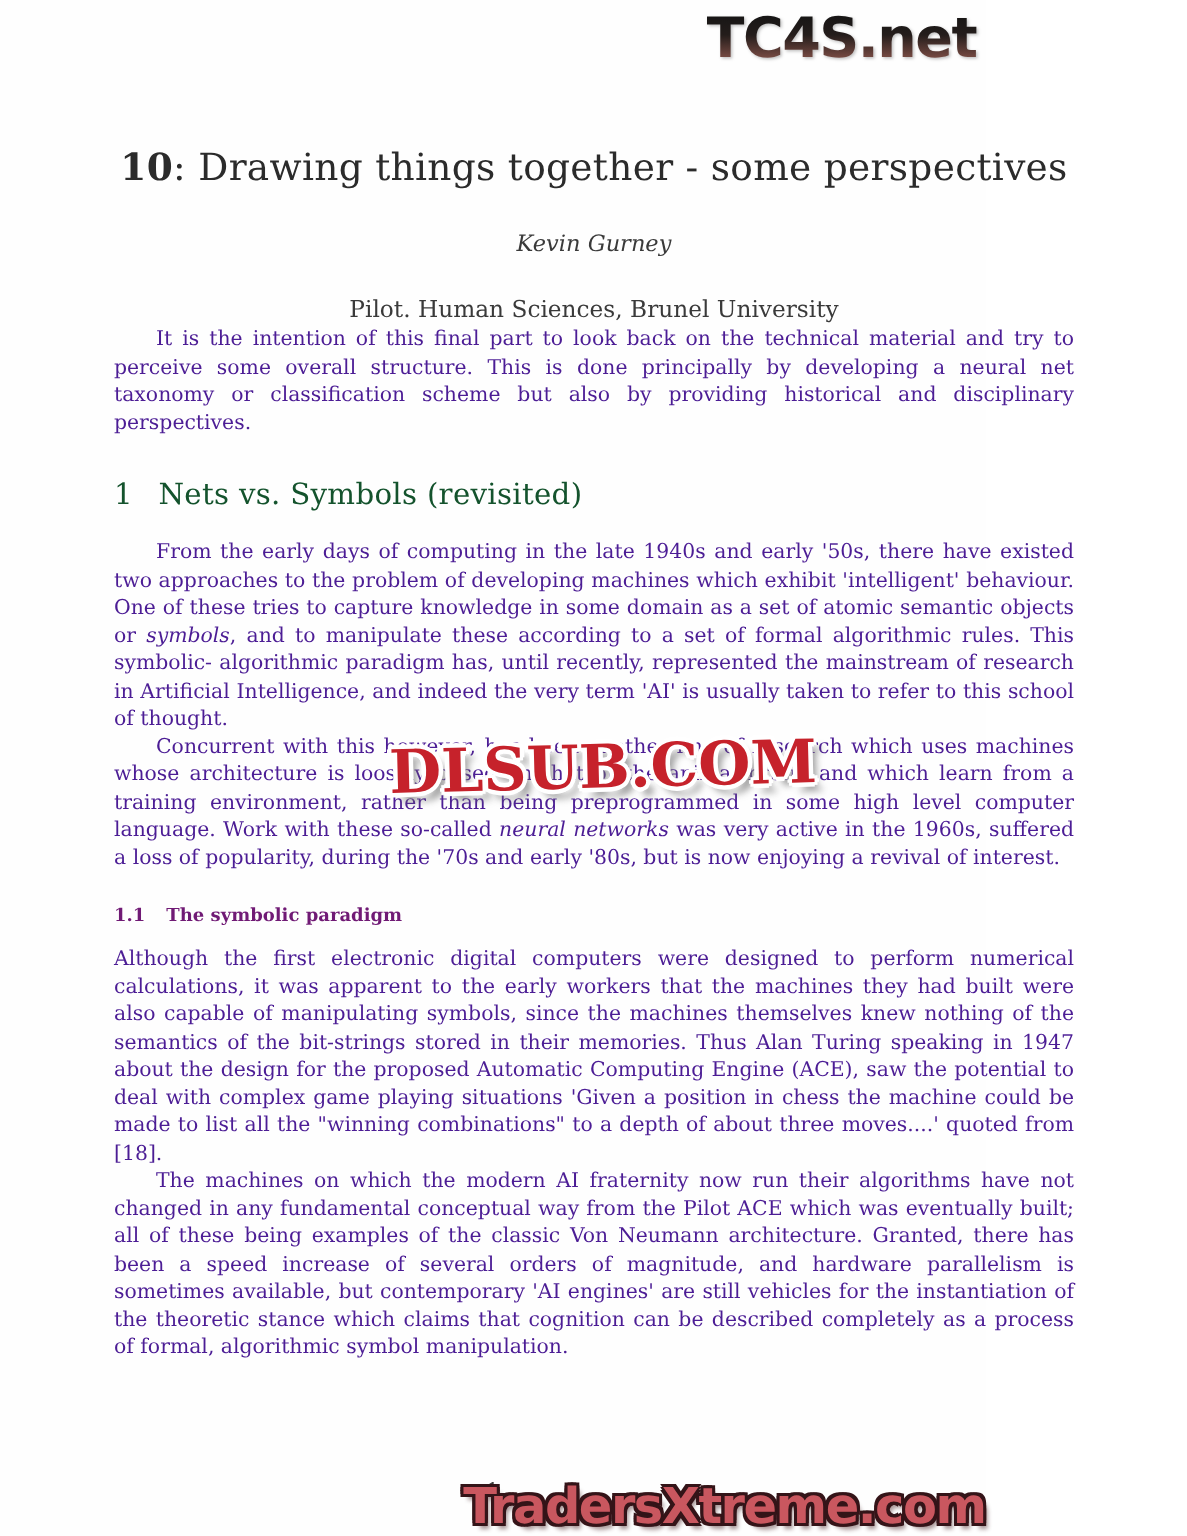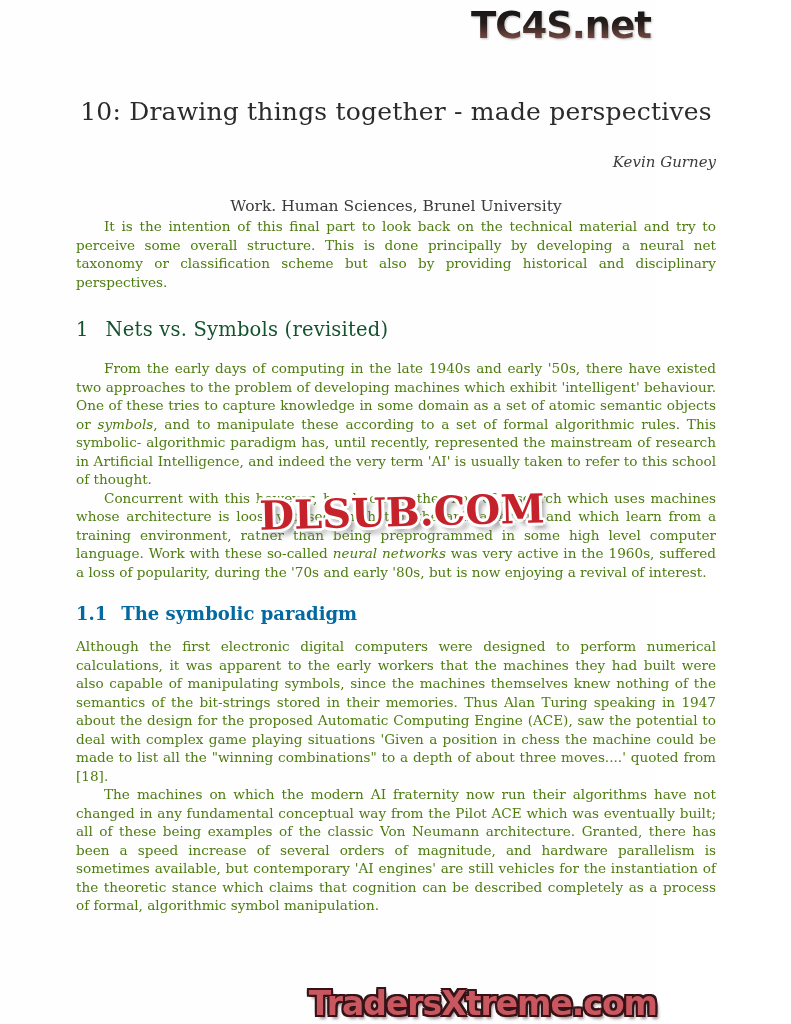--- a/index.html
+++ b/index.html
@@ -21,56 +21,56 @@
     width: 640px;
   }
   .title {
     margin: 97px 0 0 0;
     text-align: center;
     font-size: 25px;
     font-weight: normal;
     color: #2b2b2b;
     letter-spacing: 0.2px;
   }
-  .title .num { font-weight: normal; }
+  .title .num { font-weight: bold; }
   .author {
     margin-top: 27px;
-    text-align: right;
+    text-align: center;
     font-size: 15px;
     font-style: italic;
     color: #3a3a3a;
   }
   .affil {
     margin-top: 25px;
     text-align: center;
     font-size: 15.5px;
     line-height: 21px;
     color: #3a3a3a;
   }
   p.body-par {
     margin: 0;
     font-size: 13.6px;
     line-height: 18.5px;
     text-align: justify;
-    color: #4d7c0f;
+    color: #4c1d95;
   }
   p.indent { text-indent: 28px; }
   .intro { margin-top: 40px; }
   h2.sec {
     font-size: 19.5px;
     font-weight: normal;
     color: #14532d;
     margin: 27px 0 18px 0;
     letter-spacing: 0.2px;
   }
   h2.sec .secnum { margin-right: 17px; }
   h3.subsec {
-    font-size: 18px;
+    font-size: 12px;
     font-weight: bold;
-    color: #0369a1;
+    color: #701a75;
     margin: 22px 0 13px 0;
   }
   h3.subsec .secnum { margin-right: 14px; }
   .page-number {
     position: absolute;
     left: 0; right: 0;
     top: 986px;
     text-align: center;
     font-size: 13.5px;
     color: #3a3a3a;
@@ -128,26 +128,26 @@
 </style>
 </head>
 <body>
 
 <div class="page">
 
   <div class="wm-top">TC4S.net</div>
 
   <div class="content">
 
-    <h1 class="title"><span class="num">10</span><span>: Drawing things together - made perspectives</span></h1>
+    <h1 class="title"><span class="num">10</span><span>: Drawing things together - some perspectives</span></h1>
 
     <div class="author">Kevin Gurney</div>
 
     <div class="affil">
-      <div>Work. Human Sciences, Brunel University</div>
+      <div>Pilot. Human Sciences, Brunel University</div>
     </div>
 
     <p class="body-par indent intro">It is the intention of this final part to look back on the technical material and try to perceive some overall structure. This is done principally by developing a neural net taxonomy or classification scheme but also by providing historical and disciplinary perspectives.</p>
 
     <h2 class="sec"><span class="secnum">1</span><span>Nets vs. Symbols (revisited)</span></h2>
 
 
     <p class="body-par indent"><span>From the early days of computing in the late 1940s and early '50s, there have existed two approaches to the problem of developing machines which exhibit 'intelligent' behaviour. One of these tries to capture knowledge in some domain as a set of atomic semantic objects or </span><i>symbols</i><span>, and to manipulate these according to a set of formal algorithmic rules. This symbolic- algorithmic paradigm has, until recently, represented the mainstream of research in Artificial Intelligence, and indeed the very term 'AI' is usually taken to refer to this school of thought.</span></p>
 
     <p class="body-par indent"><span>Concurrent with this however, has been another line of research which uses machines whose architecture is loosely based on that of the animal brain, and which learn from a training environment, rather than being preprogrammed in some high level computer language. Work with these so-called </span><i>neural networks</i><span> was very active in the 1960s, suffered a loss of popularity, during the '70s and early '80s, but is now enjoying a revival of interest.</span></p>

